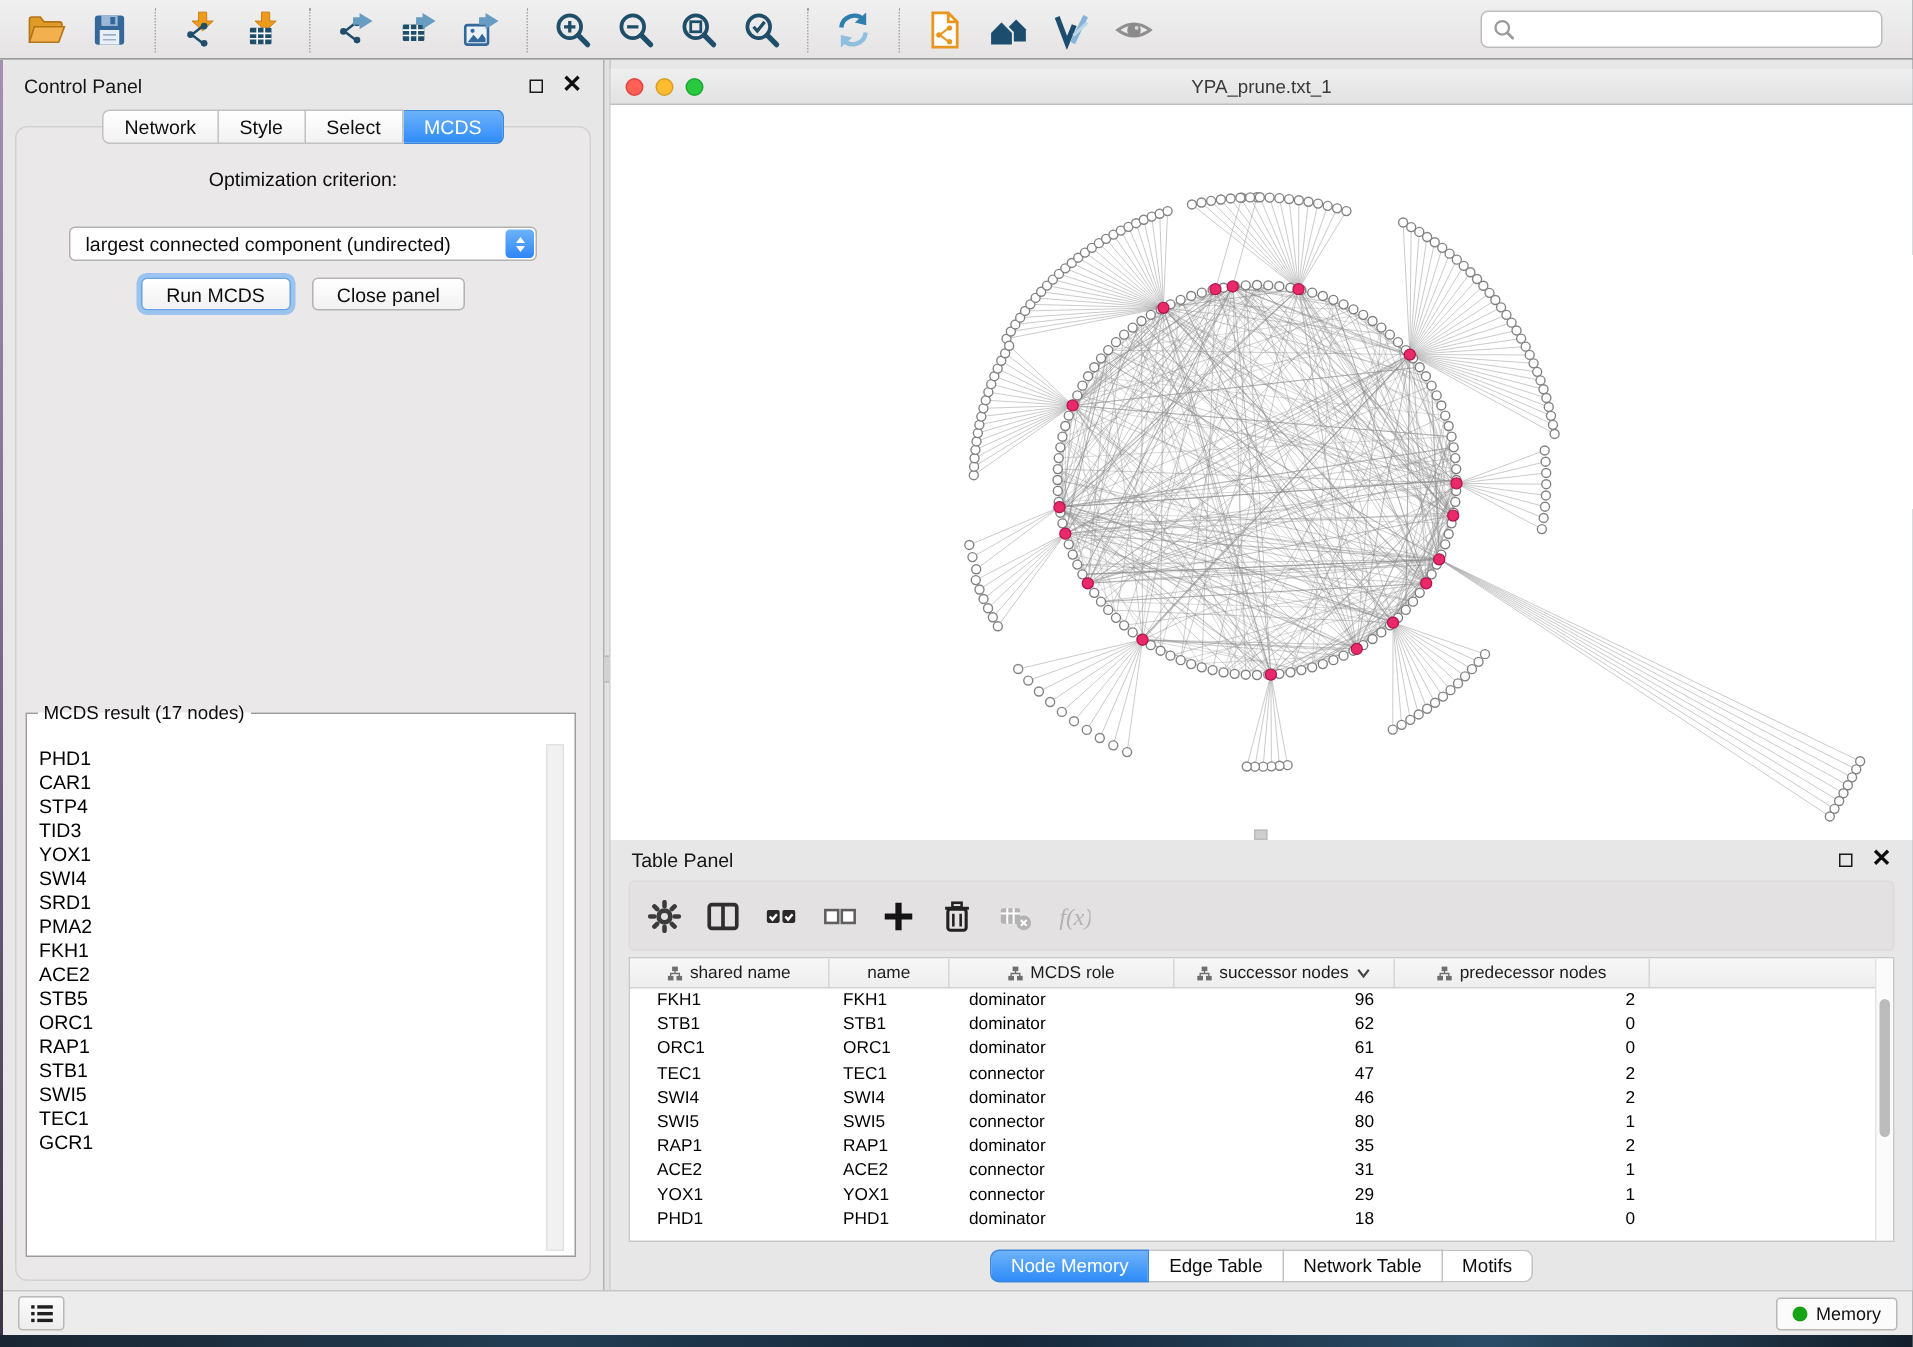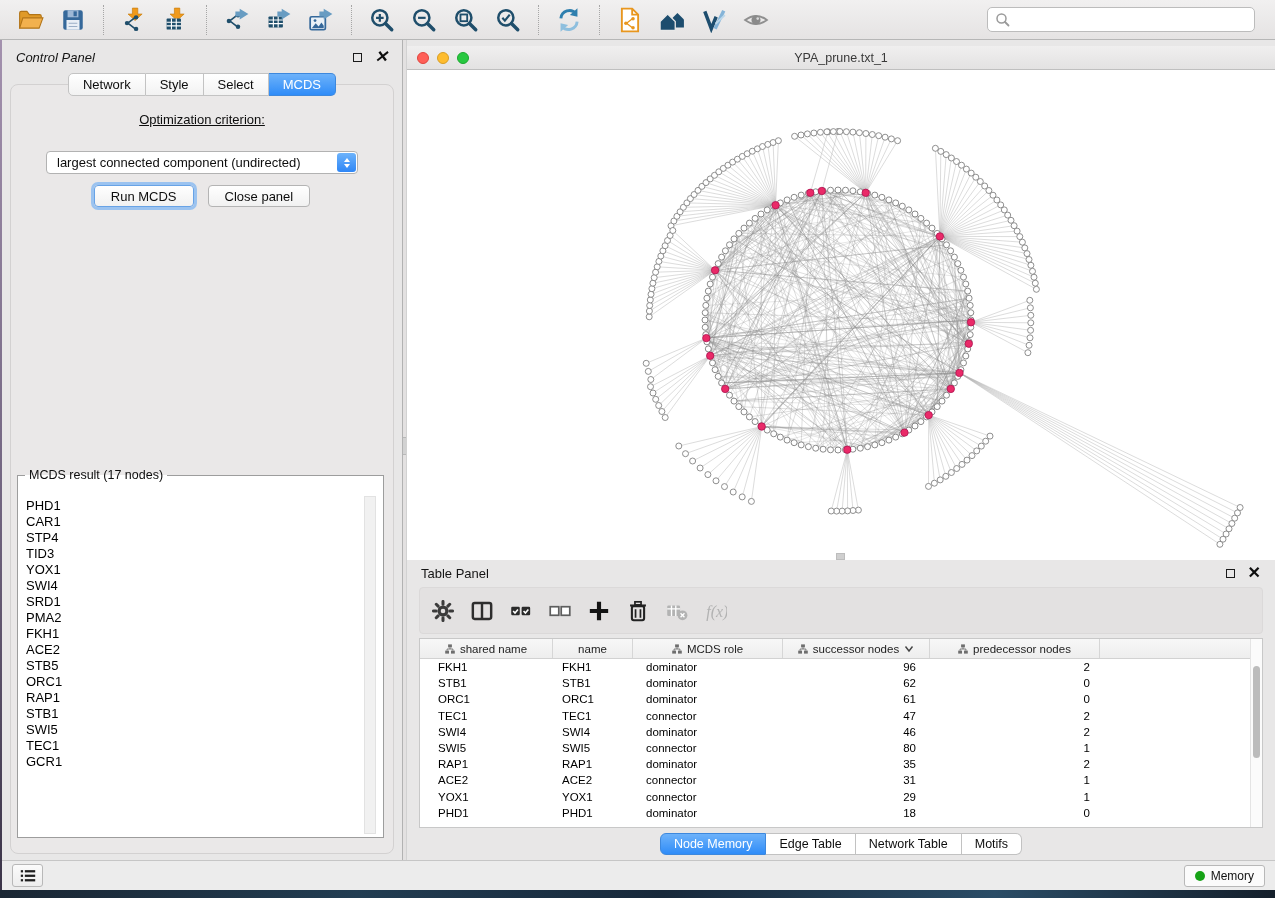--- a/index.html
+++ b/index.html
@@ -26,30 +26,30 @@
   .search-input { border:none; outline:none; flex:1; font-size:12px; margin-left:5px; font-family:"Liberation Sans",sans-serif; background:transparent; }
 
   
   .panel-titlebar { height:26px; display:flex; align-items:center; padding:0 14px; font-size:13px; color:#151515; }
   .pt-spacer { flex:1; }
   .float-btn { width:9px; height:9px; border:1.5px solid #1a1a1a; margin-right:13px; }
   .close-btn { font-size:16px; font-weight:bold; color:#0e0e0e; line-height:12px; }
 
   
   .control-panel { position:absolute; left:2px; top:40px; width:400px; height:820px; background:#e8e7e7; }
-  .control-panel .panel-titlebar { margin-top:4px;font-style:italic; }
+  .control-panel .panel-titlebar { margin-top:4px; }
   .cp-tabs { position:absolute; left:0; top:33px; width:100%; display:flex; justify-content:center; z-index:3; }
   .cp-tab { height:23px; padding:0 14px; background:linear-gradient(#ffffff,#f2f2f2);
     border:1px solid #c3c3c3; border-left:none; font-size:13px; display:flex; align-items:center; color:#0d0d0d; }
   .cp-tab:first-child { border-left:1px solid #c3c3c3; border-radius:5px 0 0 5px; }
   .cp-tab:last-child { border-radius:0 5px 5px 0; }
   .cp-tab.active { background:linear-gradient(#6db2fa,#2f8cf8); color:#fff; border-color:#3d88dd; }
   .cp-inner { position:absolute; left:8px; right:8px; top:44px; bottom:6px; background:#eae8e8;
     border:1px solid #d3d1d1; border-radius:8px; }
-  .opt-label { margin-top:27px; text-align:center; font-size:13px; color:#0d0d0d;text-decoration:underline; }
+  .opt-label { margin-top:27px; text-align:center; font-size:13px; color:#0d0d0d; }
   .opt-select { margin:24px auto 0; width:312px; height:23px; background:#fff; border:1px solid #b2b2b2;
     border-radius:4px; display:flex; align-items:center; font-size:13px; color:#0d0d0d; padding-left:10px; position:relative; }
   .opt-stepper { position:absolute; right:1px; top:1px; bottom:1px; width:19px; border-radius:3px;
     background:linear-gradient(#6db3fb,#2e86f6); display:flex; flex-direction:column; align-items:center; justify-content:center; gap:2px; }
   .tri-up { width:0;height:0;border-left:3.5px solid transparent;border-right:3.5px solid transparent;border-bottom:4.5px solid #fff; }
   .tri-down { width:0;height:0;border-left:3.5px solid transparent;border-right:3.5px solid transparent;border-top:4.5px solid #fff; }
   .btn-row { display:flex; justify-content:center; gap:14px; margin-top:11px; }
   .mac-btn { height:22px; padding:0 16px; background:linear-gradient(#ffffff,#f1f1f1); border:1px solid #b4b4b4;
     border-radius:4px; font-size:13px; display:flex; align-items:center; color:#0d0d0d; }
   .mac-btn.focus { box-shadow:0 0 0 3px rgba(112,175,245,.65); border-color:#68a3e6; }

